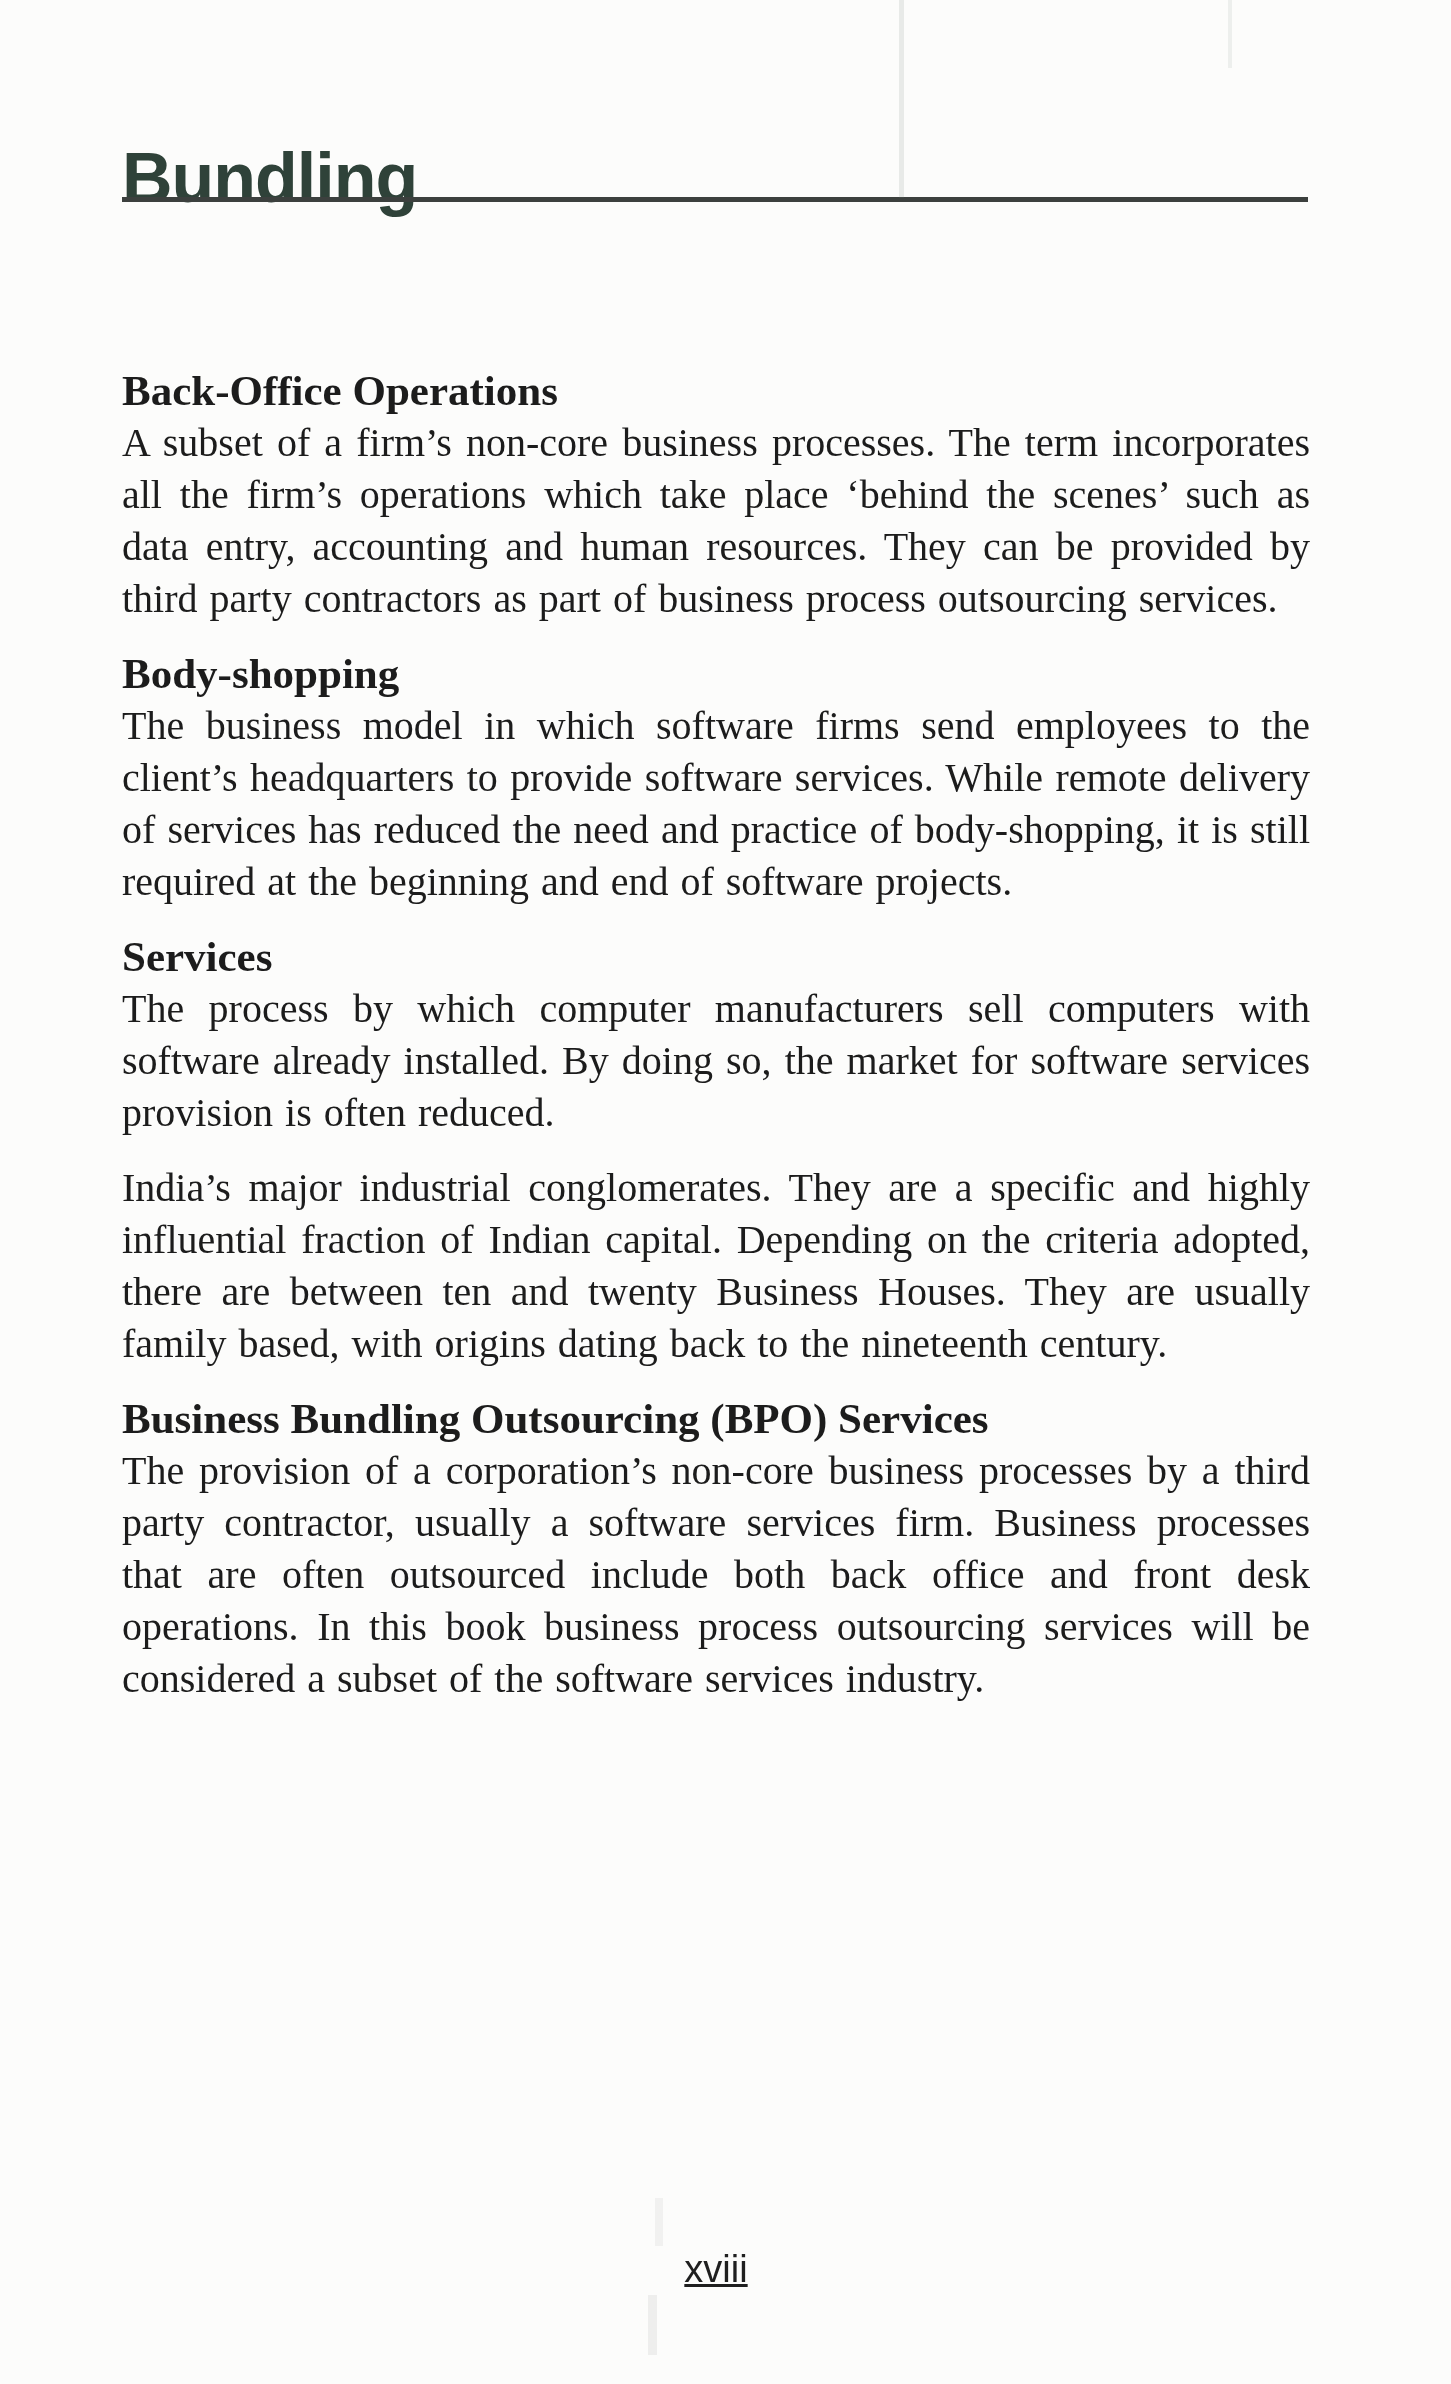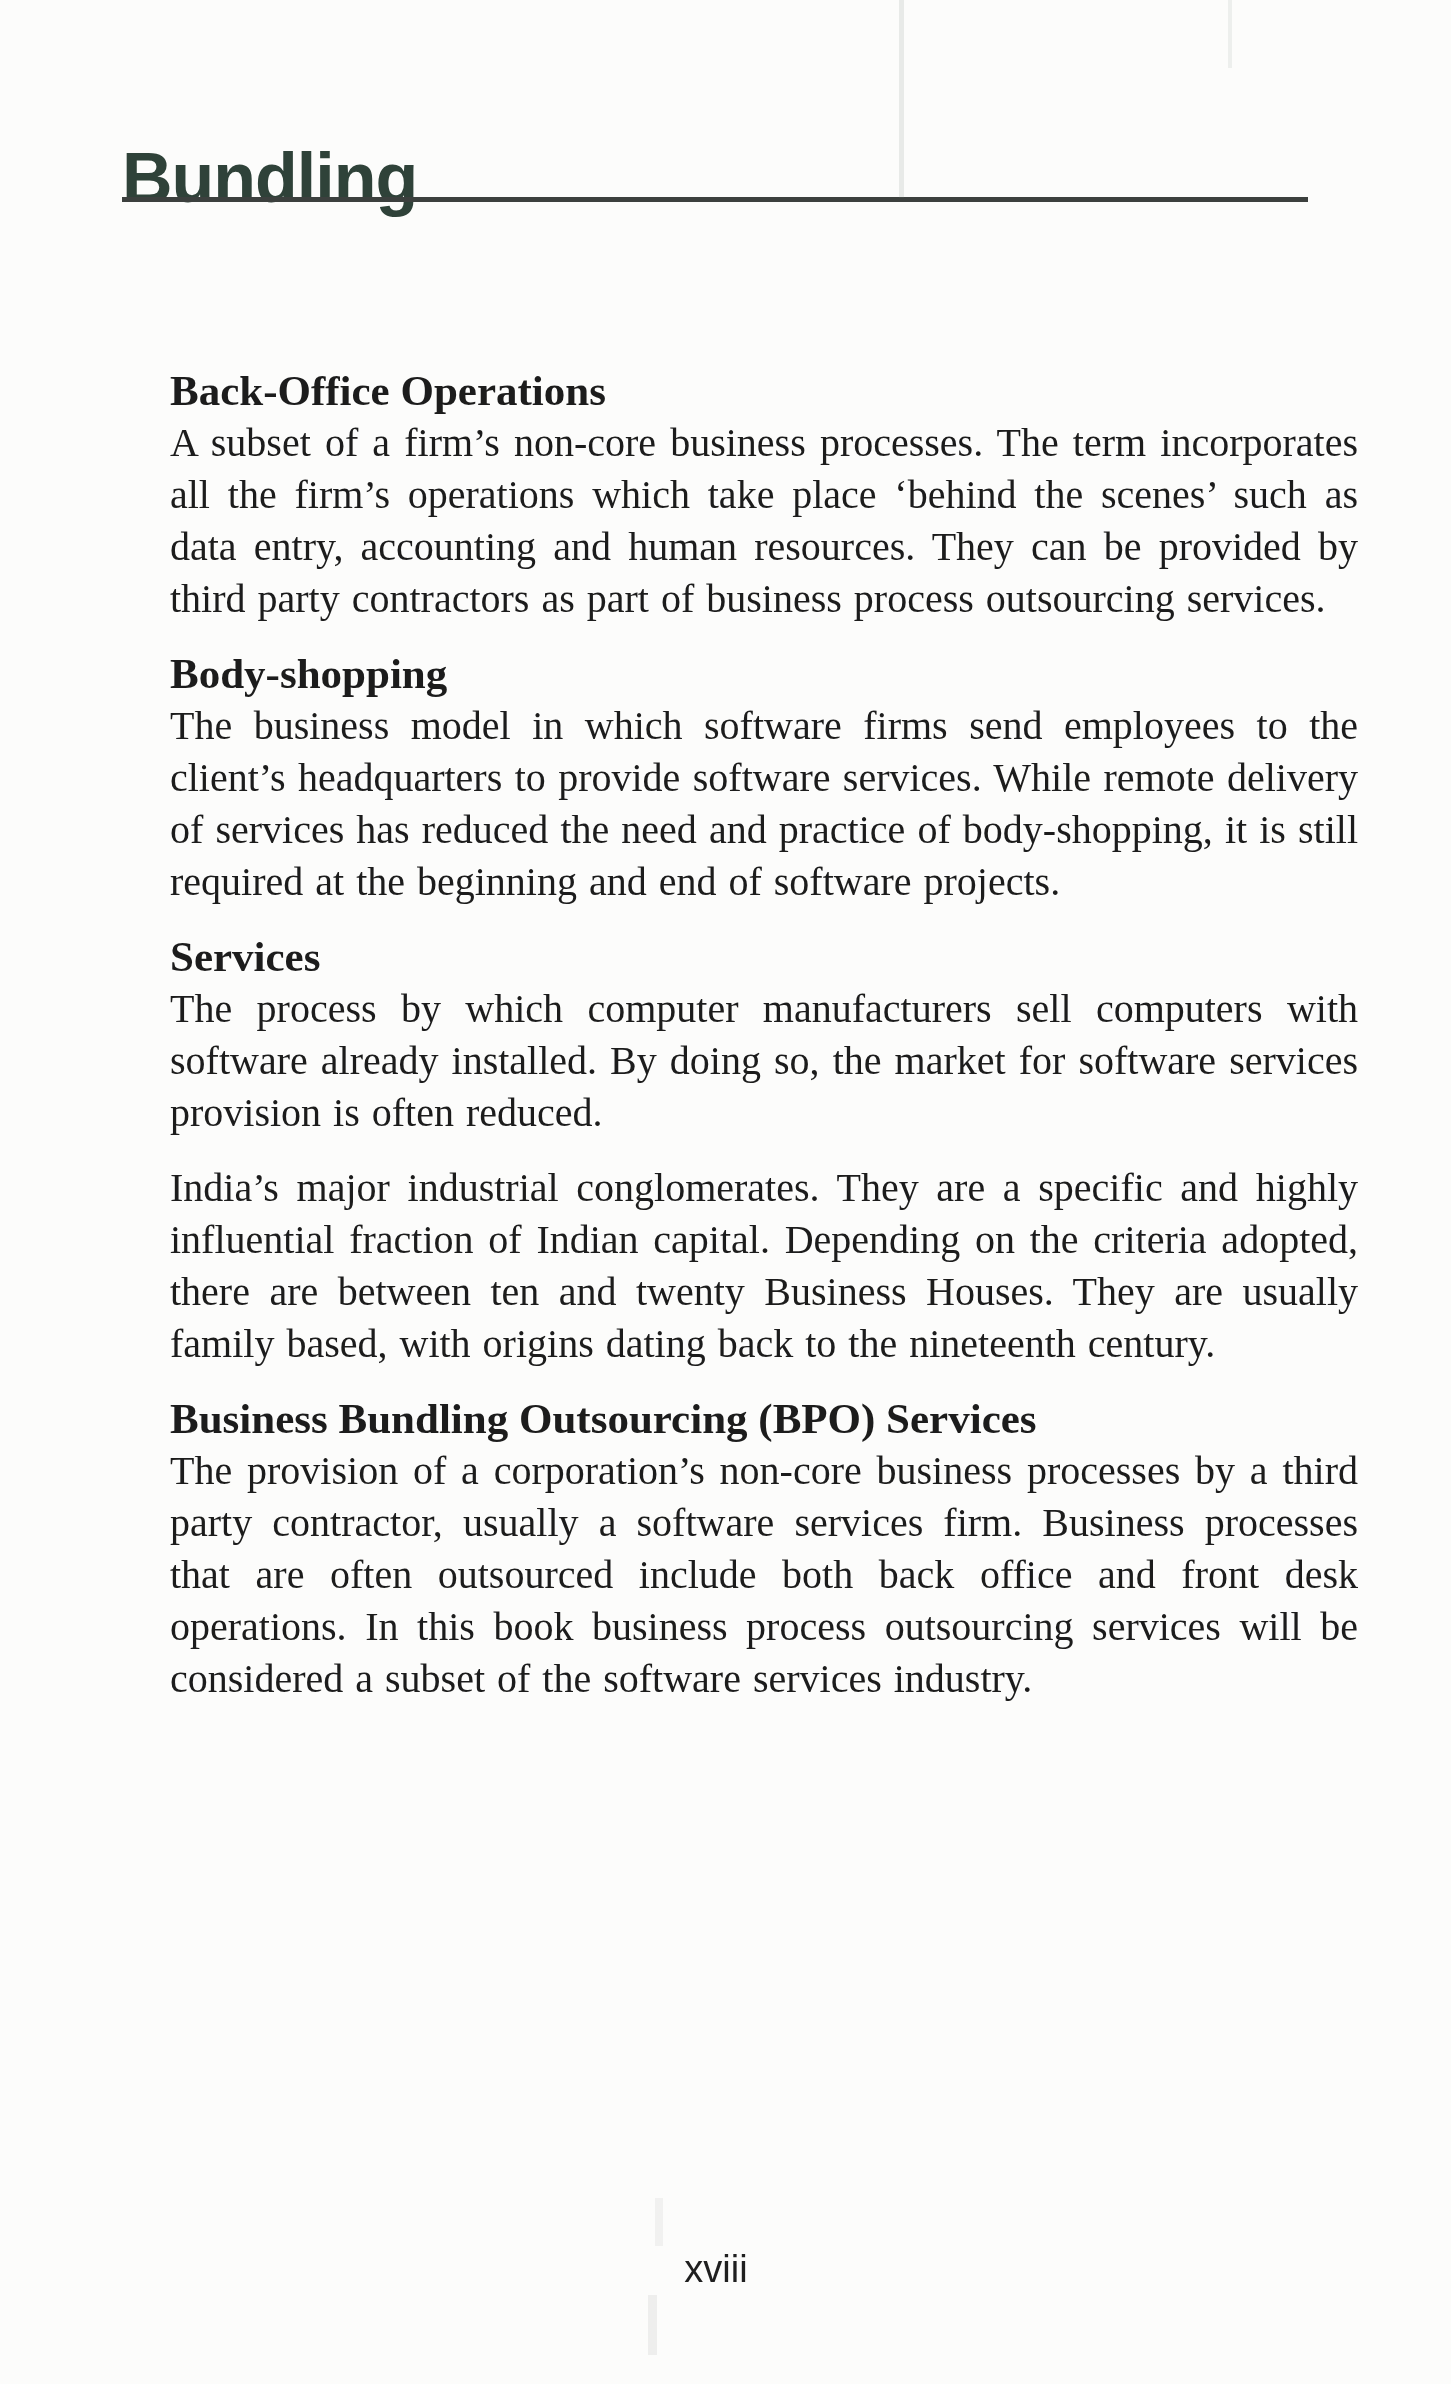--- a/index.html
+++ b/index.html
@@ -34,21 +34,20 @@
     top: 197px;
     width: 1186px;
     height: 5px;
     background: var(--rule, #3c403e);
   }
   .content {
     position: absolute;
     left: 122px;
     top: 365px;
     width: 1188px;
-    margin-left: 48px;
   }
   .entry { margin: 0 0 23px 0; }
   .entry h2 {
     margin: 0;
     padding: 0;
     font-size: 43px;
     line-height: 52px;
     font-weight: bold;
     letter-spacing: 0px;
   }
@@ -62,20 +61,21 @@
   }
   .folio {
     position: absolute;
     left: 122px;
     top: 2248px;
     width: 1188px;
     text-align: center;
     font-family: "Liberation Sans", "DejaVu Sans", sans-serif;
     font-size: 38px;
     color: #1f1f1f;
+    text-decoration: underline;
   }
   
   .artifact { position: absolute; pointer-events: none; }
   .artifact-1 { left: 899px; top: 0; width: 5px; height: 198px; background: rgba(110,125,118,0.14); }
   .artifact-2 { left: 1228px; top: 0; width: 4px; height: 68px; background: rgba(110,125,118,0.10); }
   .artifact-3 { left: 648px; top: 2295px; width: 9px; height: 60px; background: rgba(120,120,120,0.10); }
   .artifact-4 { left: 655px; top: 2198px; width: 8px; height: 48px; background: rgba(120,120,120,0.08); }
 </style>
 </head>
 <body>

